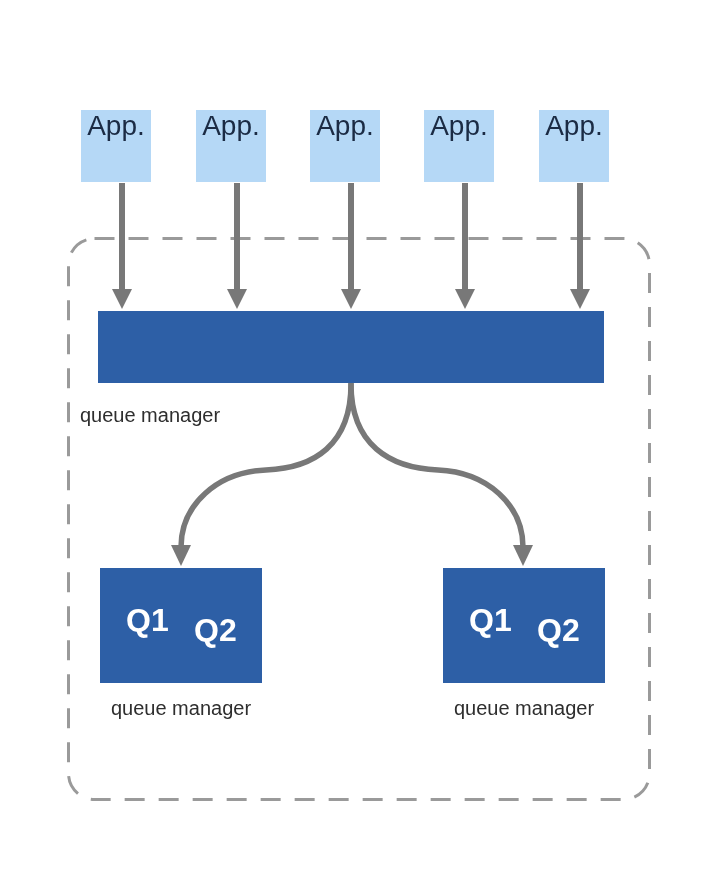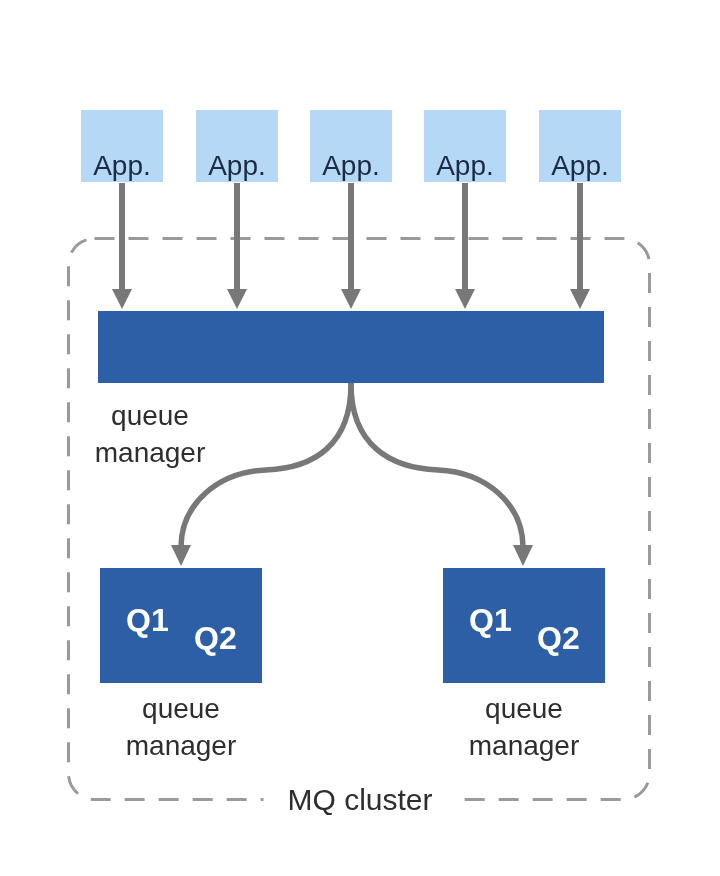--- a/index.html
+++ b/index.html
@@ -37,46 +37,46 @@
   }
   .curve-line {
     stroke: var(--arrow-gray, #787878);
     stroke-width: 5.5;
     fill: none;
     stroke-linecap: round;
   }
   .app-box {
     position: absolute;
     top: 110px;
-    width: 82px;
+    width: 70px;
     height: 72px;
     background: var(--light-blue, #b5d8f6);
     color: var(--navy-text, #1b2b44);
     font-size: 28px;
     display: flex;
-    align-items: flex-end;
+    align-items: flex-start;
     justify-content: center;
   }
   .app-1 { left: 81px; }
   .app-2 { left: 196px; }
   .app-3 { left: 310px; }
   .app-4 { left: 424px; }
   .app-5 { left: 539px; }
   .qm-bar {
     position: absolute;
     left: 98px;
     top: 311px;
     width: 506px;
     height: 72px;
     background: var(--dark-blue, #2d5fa6);
   }
   .qm-label {
     position: absolute;
     color: var(--text-dark, #2e2e2e);
-    font-size: 28px;
+    font-size: 20px;
     line-height: 37px;
     text-align: center;
     width: 162px;
   }
   .qm-label-top { left: 65px; top: 397px; width: 170px; }
   .qm-label-left { left: 100px; top: 690px; }
   .qm-label-right { left: 443px; top: 690px; }
   .queue-box {
     position: absolute;
     top: 568px;
@@ -86,21 +86,21 @@
   }
   .queue-box-left { left: 100px; }
   .queue-box-right { left: 443px; }
   .queue-name {
     position: absolute;
     color: #ffffff;
     font-weight: bold;
     font-size: 32px;
   }
   .queue-q1 { left: 26px; top: 34px; }
-  .queue-q2 { left: 94px; top: 52px; }
+  .queue-q2 { left: 94px; top: 44px; }
   .cluster-label {
     position: absolute;
     left: 50%;
     top: 779px;
     transform: translateX(-50%);
     background: #ffffff;
     padding: 0 24px;
     font-size: 30px;
     line-height: 42px;
     color: var(--text-dark, #2e2e2e);
@@ -171,15 +171,14 @@
     <span class="queue-name queue-q2">Q2</span>
   </div>
   <div class="qm-label qm-label-left">queue manager</div>
 
   <div class="queue-box queue-box-right">
     <span class="queue-name queue-q1">Q1</span>
     <span class="queue-name queue-q2">Q2</span>
   </div>
   <div class="qm-label qm-label-right">queue manager</div>
 
-  <div class="cluster-label">MQ cluster</div>
 
 </div>
 
 </body></html>

